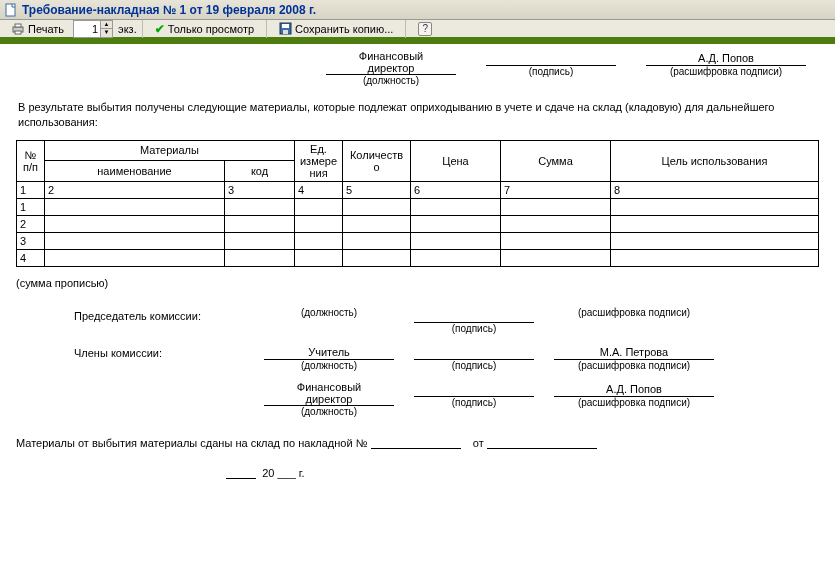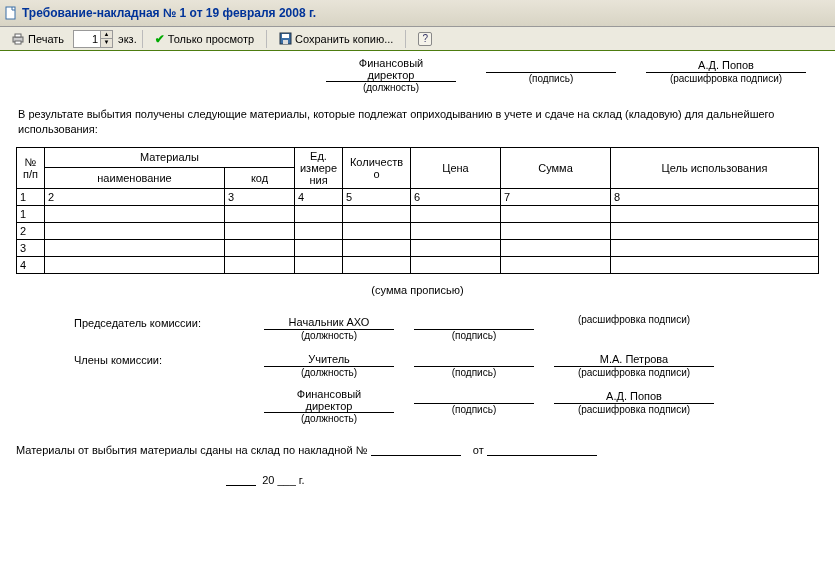--- a/index.html
+++ b/index.html
@@ -9,34 +9,34 @@
     font-size: 11px;
     background: #fff;
     color: #000;
   }
   .titlebar {
     background: linear-gradient(#e8e4d8, #d8d4c4);
     border-bottom: 1px solid #999;
     padding: 2px 4px;
     display: flex;
     align-items: center;
-    height: 27px;
+    height: 20px;
   }
   .titlebar .doc-icon {
     width: 14px; height: 14px; margin-right: 4px;
     display: inline-block;
   }
   .titlebar .title {
     font-weight: bold;
     color: #003399;
     font-size: 12px;
   }
   .toolbar {
     background: #eceadf;
-    border-bottom: 1px solid #4d7c0f;
+    border-bottom: 7px solid #4d7c0f;
     padding: 2px 4px;
     display: flex;
     align-items: center;
     height: 24px;
     gap: 2px;
   }
   .tb-btn {
     display: inline-flex;
     align-items: center;
     padding: 1px 6px;
@@ -110,21 +110,21 @@
     width: 100%;
     margin-top: 6px;
   }
   table.grid th, table.grid td {
     border: 1px solid #000;
     font-size: 11px;
     padding: 2px 3px;
   }
   table.grid th { font-weight: normal; }
   .sum-words {
-    text-align: center;
+    text-align: left;
     margin: 10px 0 18px 0;
   }
   .commission {
     margin-left: 58px;
   }
   .commission-row {
     display: flex;
     margin-bottom: 10px;
     gap: 20px;
   }
@@ -292,23 +292,20 @@
         </tr>
   </tbody>
     </table>
 
   <div class="sum-words">(сумма прописью)</div>
 
   <div class="commission">
     <div class="commission-row">
       <div class="role">Председатель комиссии:</div>
       <div class="sig-block" style="width:130px">
-        <div class="sig-line" style="position:relative">
-            <span style="position:absolute;left:0;right:0;bottom:1px">Начальник АХО</span>
-          </div>
         <div class="sig-label">(должность)</div>
       </div>
       <div class="sig-block" style="width:120px">
         <div class="sig-line"></div>
         <div class="sig-label">(подпись)</div>
       </div>
       <div class="sig-block" style="width:160px">
         <div class="sig-label">(расшифровка подписи)</div>
       </div>
     </div>

